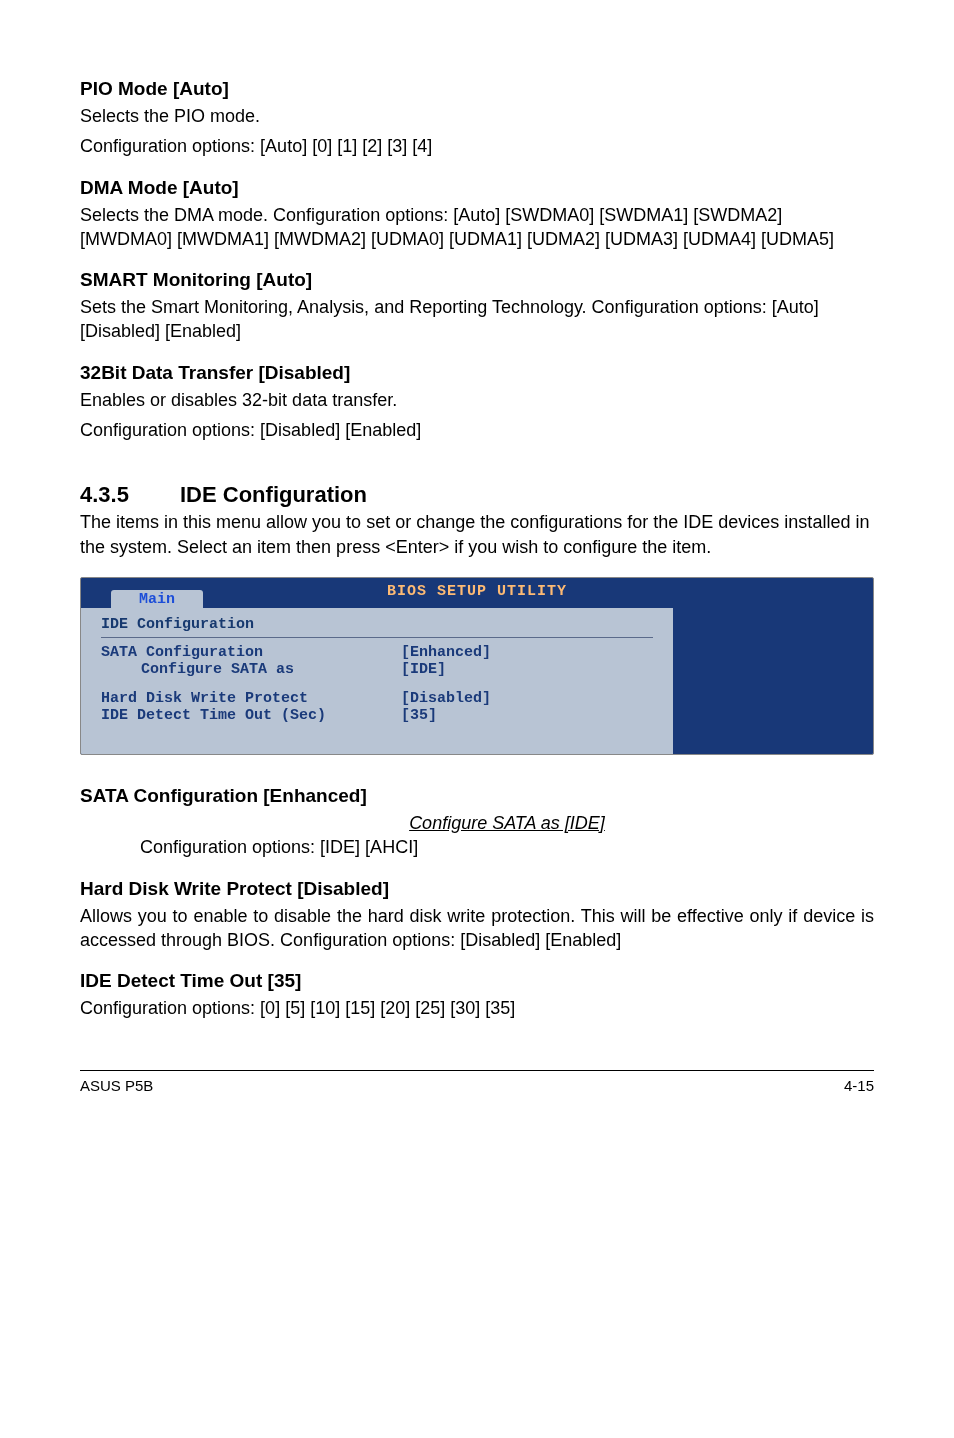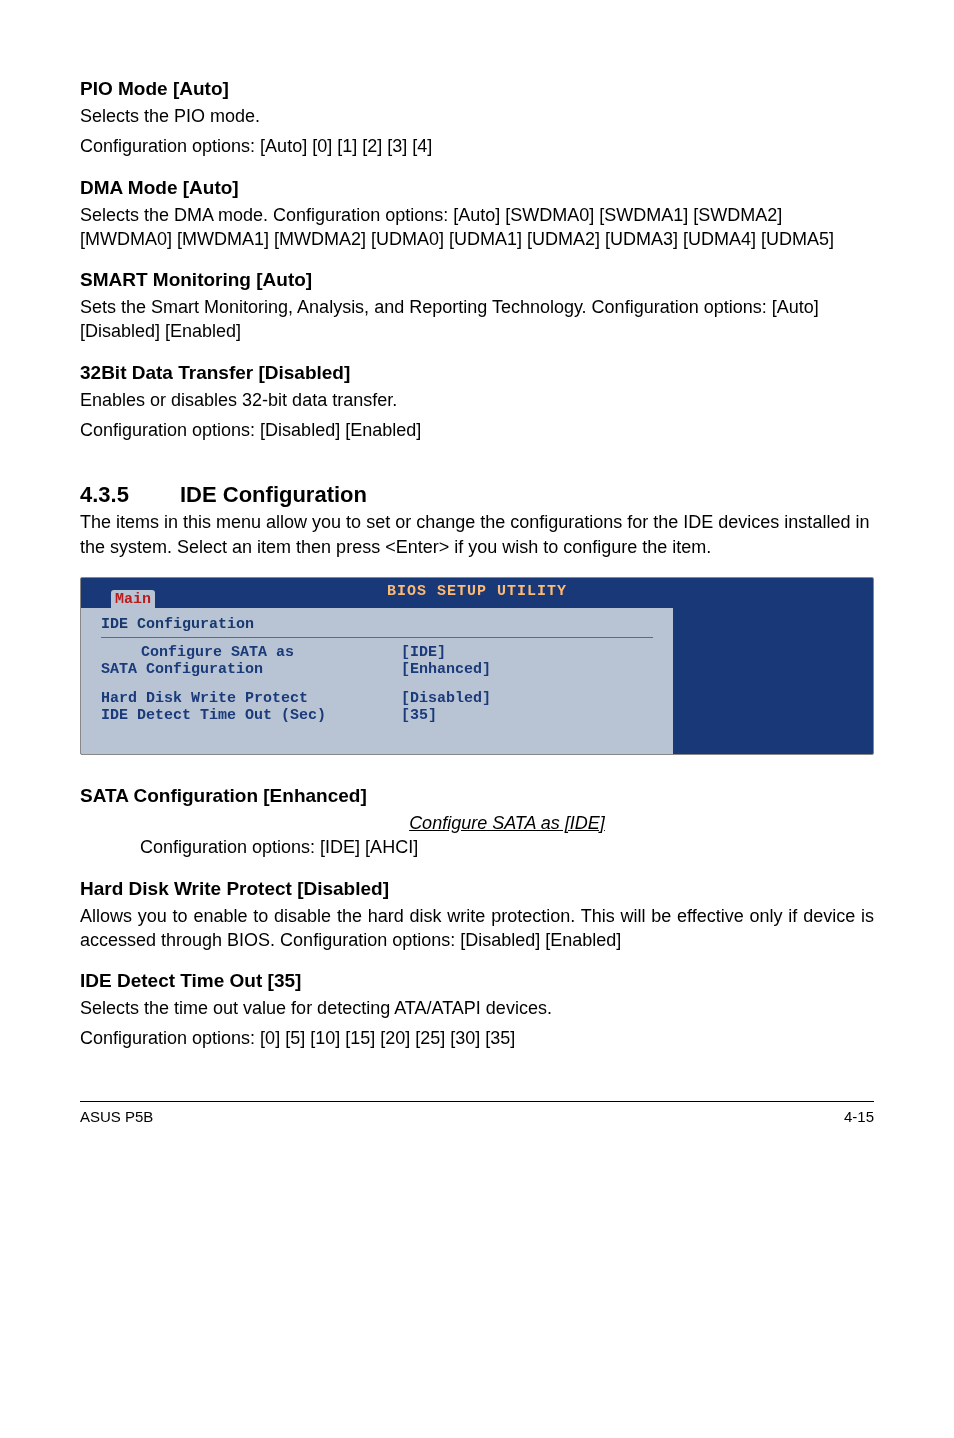--- a/index.html
+++ b/index.html
@@ -57,24 +57,24 @@
     font-weight: bold;
     font-size: 15px;
     letter-spacing: 1px;
     color: #fdba74;
   }
   .bios-tab {
     position: absolute;
     left: 30px;
     bottom: -1px;
     background: #b8c4d4;
-    color: #b91c1c;
-    font-weight: bold;
-    font-size: 15px;
-    padding: 1px 4px;
+    color: #1d4ed8;
+    font-weight: bold;
+    font-size: 15px;
+    padding: 1px 28px;
     border-top-left-radius: 3px;
     border-top-right-radius: 3px;
   }
   .bios-body {
     display: flex;
     background: #b8c4d4;
     min-height: 130px;
   }
   .bios-left {
     flex: 1;
@@ -150,27 +150,27 @@
   <div class="body-text">The items in this menu allow you to set or change the configurations for the IDE devices installed in the system. Select an item then press &lt;Enter&gt; if you wish to configure the item.</div>
 
   <div class="bios-box">
     <div class="bios-header">
       <div class="bios-title">BIOS SETUP UTILITY</div>
       <div class="bios-tab">Main</div>
     </div>
     <div class="bios-body">
       <div class="bios-left">
         <div class="group-title">IDE Configuration</div>
+        <div class="bios-row">
+          <div class="label">SATA Configuration</div>
+          <div class="value">[Enhanced]</div>
+        </div>
         <div class="bios-row indent">
           <div class="label">Configure SATA as</div>
           <div class="value">[IDE]</div>
-        </div>
-        <div class="bios-row">
-          <div class="label">SATA Configuration</div>
-          <div class="value">[Enhanced]</div>
         </div>
         <div style="height:12px"></div>
         <div class="bios-row">
           <div class="label">Hard Disk Write Protect</div>
           <div class="value">[Disabled]</div>
         </div>
         <div class="bios-row">
           <div class="label">IDE Detect Time Out (Sec)</div>
           <div class="value">[35]</div>
         </div>
@@ -183,21 +183,20 @@
 
   <div class="indent-block">
     <div class="underline-italic">Configure SATA as [IDE]</div>
     <div>Configuration options: [IDE] [AHCI]</div>
   </div>
 
   <div class="h3">Hard Disk Write Protect [Disabled]</div>
   <div class="body-text" style="text-align:justify">Allows you to enable to disable the hard disk write protection. This will be effective only if device is accessed through BIOS. Configuration options: [Disabled] [Enabled]</div>
 
   <div class="h3">IDE Detect Time Out [35]</div>
-  <div class="body-text">Selects the time out value for detecting ATA/ATAPI devices.</div>
   <div class="body-text">Configuration options: [0] [5] [10] [15] [20] [25] [30] [35]</div>
 
   <div class="footer">
     <span>ASUS P5B</span>
     <span>4-15</span>
   </div>
 
 </div>
 
 </body></html>

